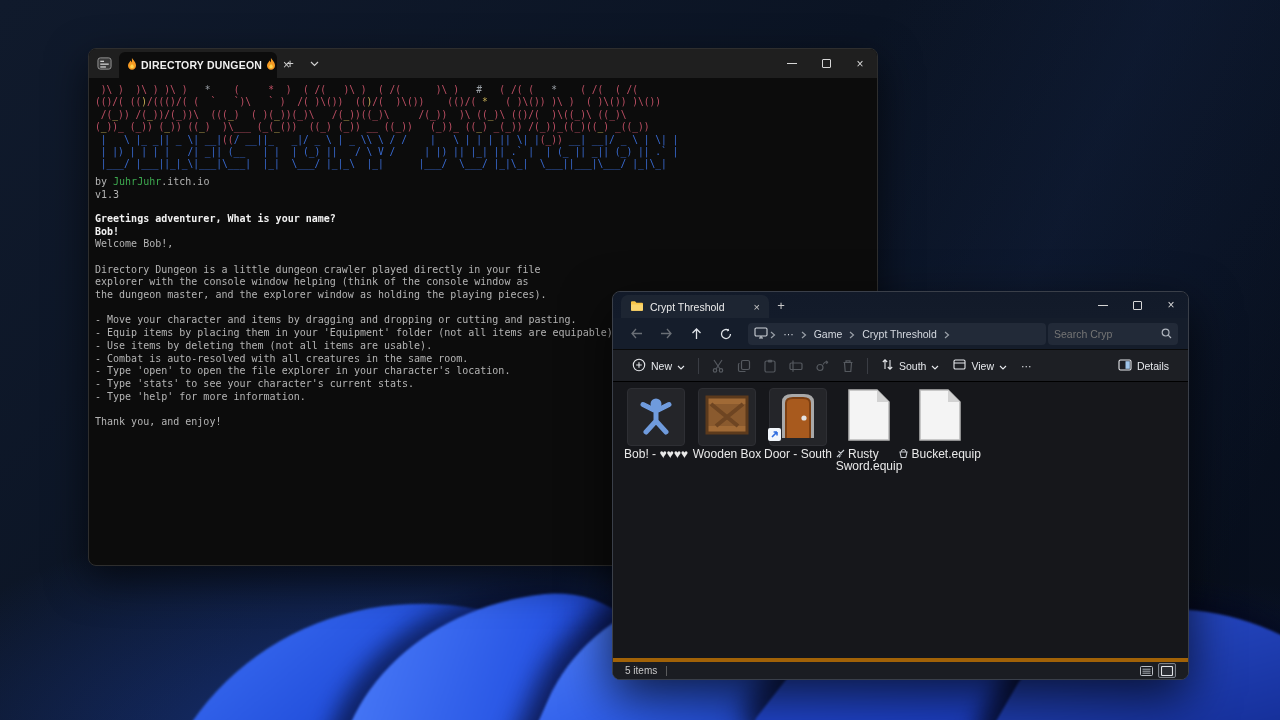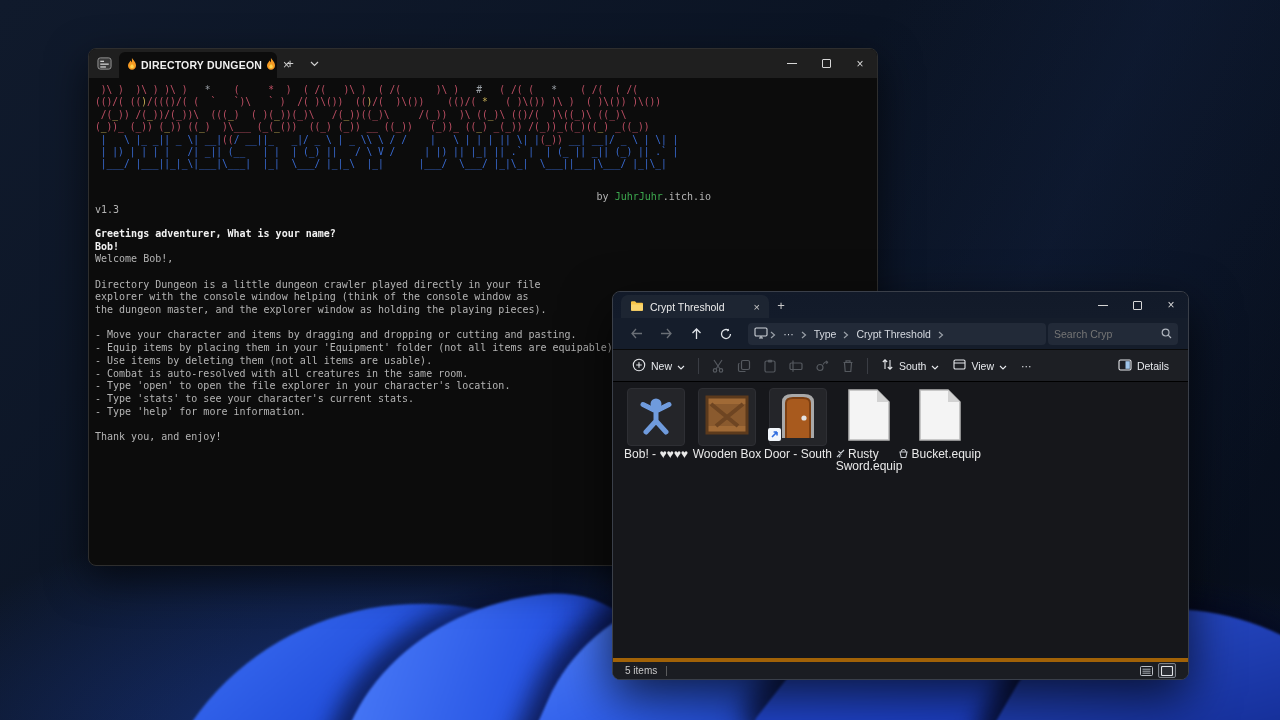--- a/index.html
+++ b/index.html
@@ -51,21 +51,21 @@
            display:flex; align-items:center; gap:4px; padding:0 6px 0 8px; }
   .t-tab-title { color:#f0f0f0; font-size:10.5px; font-weight:bold; letter-spacing:.2px; white-space:nowrap; }
   .t-tab-close { color:#cfcfcf; font-size:12px; margin-left:auto; padding:0 3px; }
   .t-newtab { width:26px; display:flex; align-items:center; justify-content:center; color:#cfcfcf; font-size:13px; }
   .t-dd { width:22px; display:flex; align-items:center; justify-content:center; }
   .t-spacer { flex:1; }
   .t-body { padding:6px 0 0 6px; font-family:"DejaVu Sans Mono", monospace; }
   .artwrap { width:616px; }
   .art { font-size:9.6px; line-height:12.4px; white-space:pre; }
   .art .r { color:#bf5065; } .art .y { color:#c3ab55; } .art .w { color:#9aa0a6; } .art .b { color:#3a6cd4; }
-  .byline { text-align:right; font-size:10px; line-height:13px; color:#b4b4b4; margin-top:19px; }
+  .byline { font-size:10px; line-height:13px; color:#b4b4b4; margin-top:4px; }
   .byline .author { color:#3da94f; }
   .version { text-align:left; font-size:10px; line-height:13px; color:#b4b4b4; padding-right:4px; }
   .console { margin-top:12px; font-size:10px; line-height:12.7px; white-space:pre; color:#b4b4b4; }
   .console .bright { color:#f2f2f2; font-weight:bold; }
 
   
   .explorer { left:612px; top:291px; width:577px; height:389px; background:#16171b;
               border:1px solid #3a3f49; box-shadow:0 18px 50px rgba(0,0,0,.7); z-index:5;
               display:flex; flex-direction:column; }
   .e-tabstrip { height:26px; background:linear-gradient(180deg,#121a29,#131b2a); display:flex; align-items:stretch; }
@@ -213,21 +213,21 @@
               <rect x="1" y="1" width="12" height="8" rx="1.2" fill="none" stroke="#cfd3da" stroke-width="1.1"></rect>
               <path d="M5 11 L9 11 M7 9 L7 11" stroke="#cfd3da" stroke-width="1.1"></path>
             </svg></span>
         <span><svg width="6" height="8" viewBox="0 0 6 8">
               <path d="M1 1 L4.5 4 L1 7" stroke="#9aa0a8" stroke-width="1.2" fill="none"></path>
             </svg></span>
         <span class="crumb">···</span>
         <span><svg width="6" height="8" viewBox="0 0 6 8">
               <path d="M1 1 L4.5 4 L1 7" stroke="#9aa0a8" stroke-width="1.2" fill="none"></path>
             </svg></span>
-        <span class="crumb">Type</span>
+        <span class="crumb">Game</span>
         <span><svg width="6" height="8" viewBox="0 0 6 8">
               <path d="M1 1 L4.5 4 L1 7" stroke="#9aa0a8" stroke-width="1.2" fill="none"></path>
             </svg></span>
         <span class="crumb">Crypt Threshold</span>
         <span><svg width="6" height="8" viewBox="0 0 6 8">
               <path d="M1 1 L4.5 4 L1 7" stroke="#9aa0a8" stroke-width="1.2" fill="none"></path>
             </svg></span>
       </div>
       <div class="searchbar">
         <input placeholder="Search Crypt Thresh" style="">

